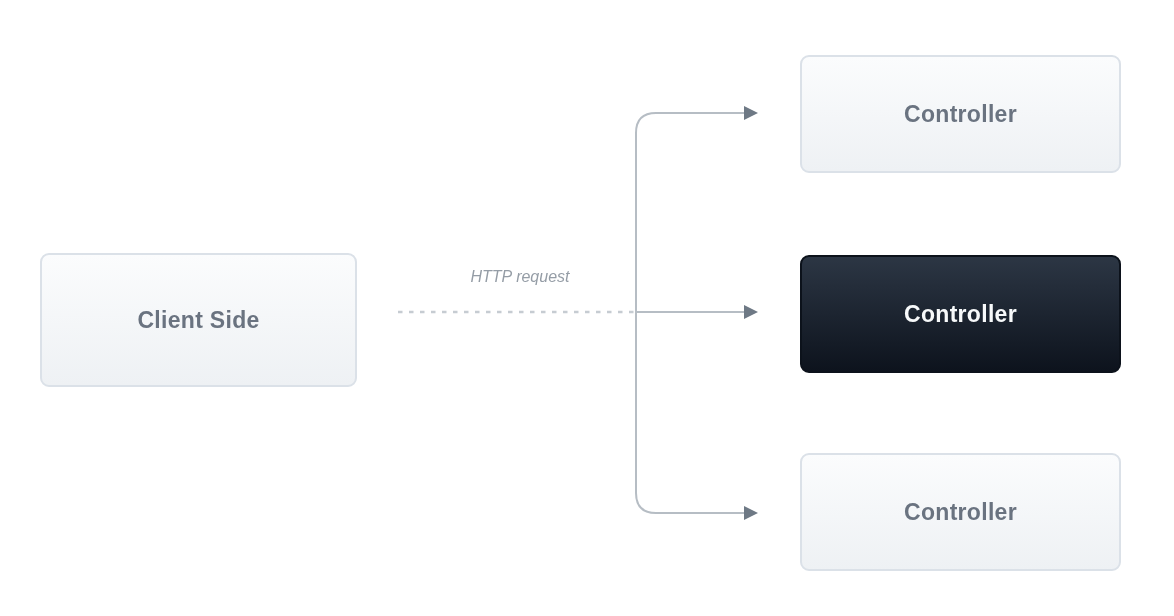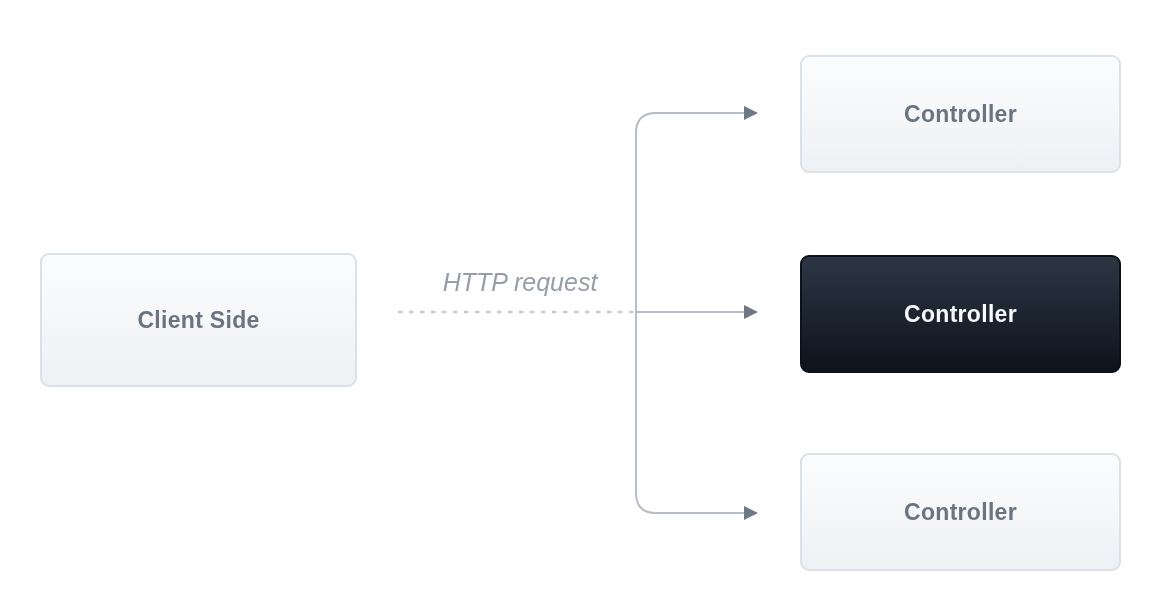--- a/index.html
+++ b/index.html
@@ -59,21 +59,21 @@
   .node-controller-top    { top: 55px; }
   .node-controller-middle { top: 255px; }
   .node-controller-bottom { top: 453px; }
   .http-label {
     position: absolute;
     left: 400px;
     top: 268px;
     width: 240px;
     text-align: center;
     font-style: italic;
-    font-size: 25px;
+    font-size: 16px;
     color: #959da6;
   }
 </style>
 </head>
 <body>
 
 <div class="canvas">
 
   <svg class="connector-layer" viewBox="0 0 1174 616">
 

